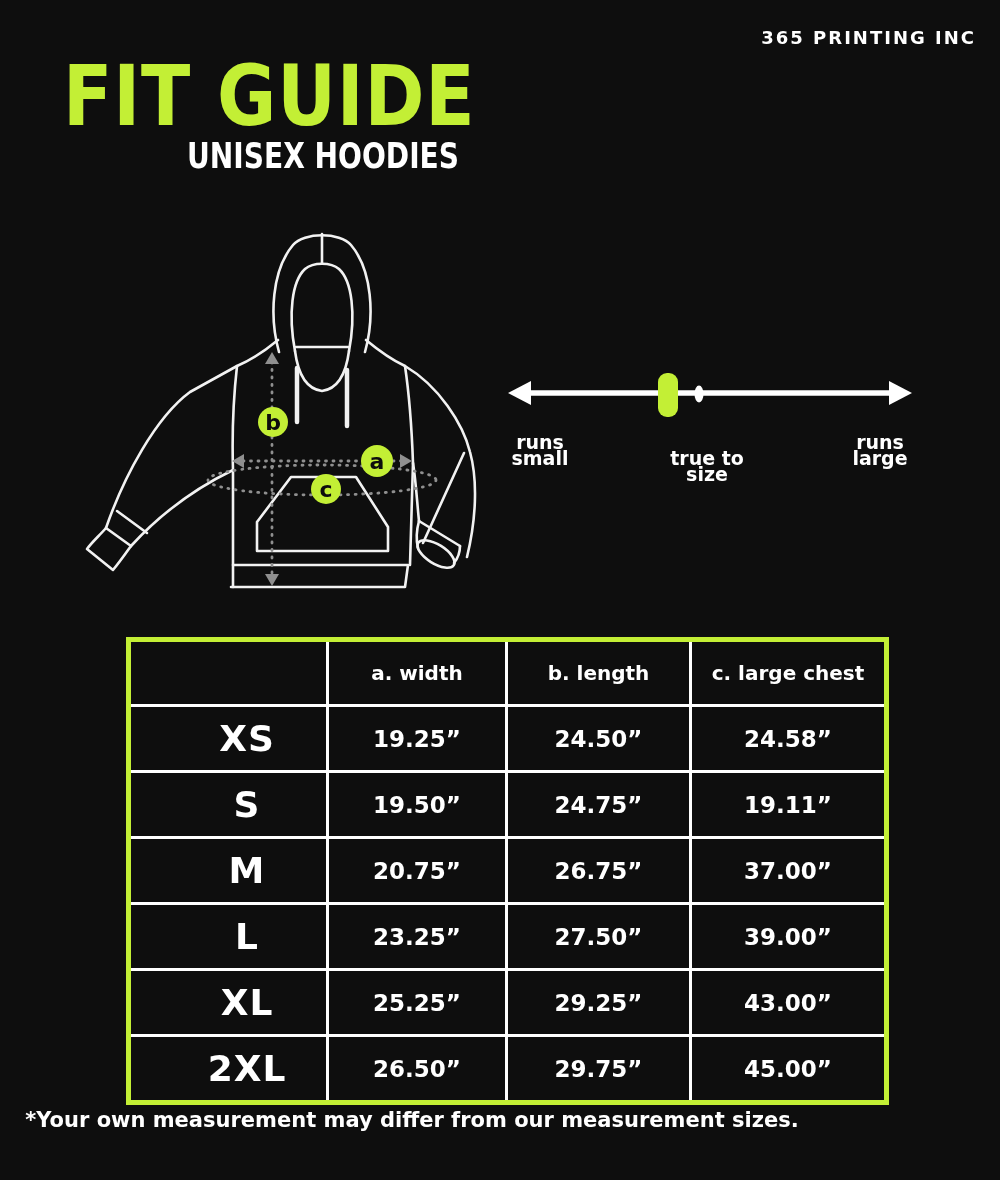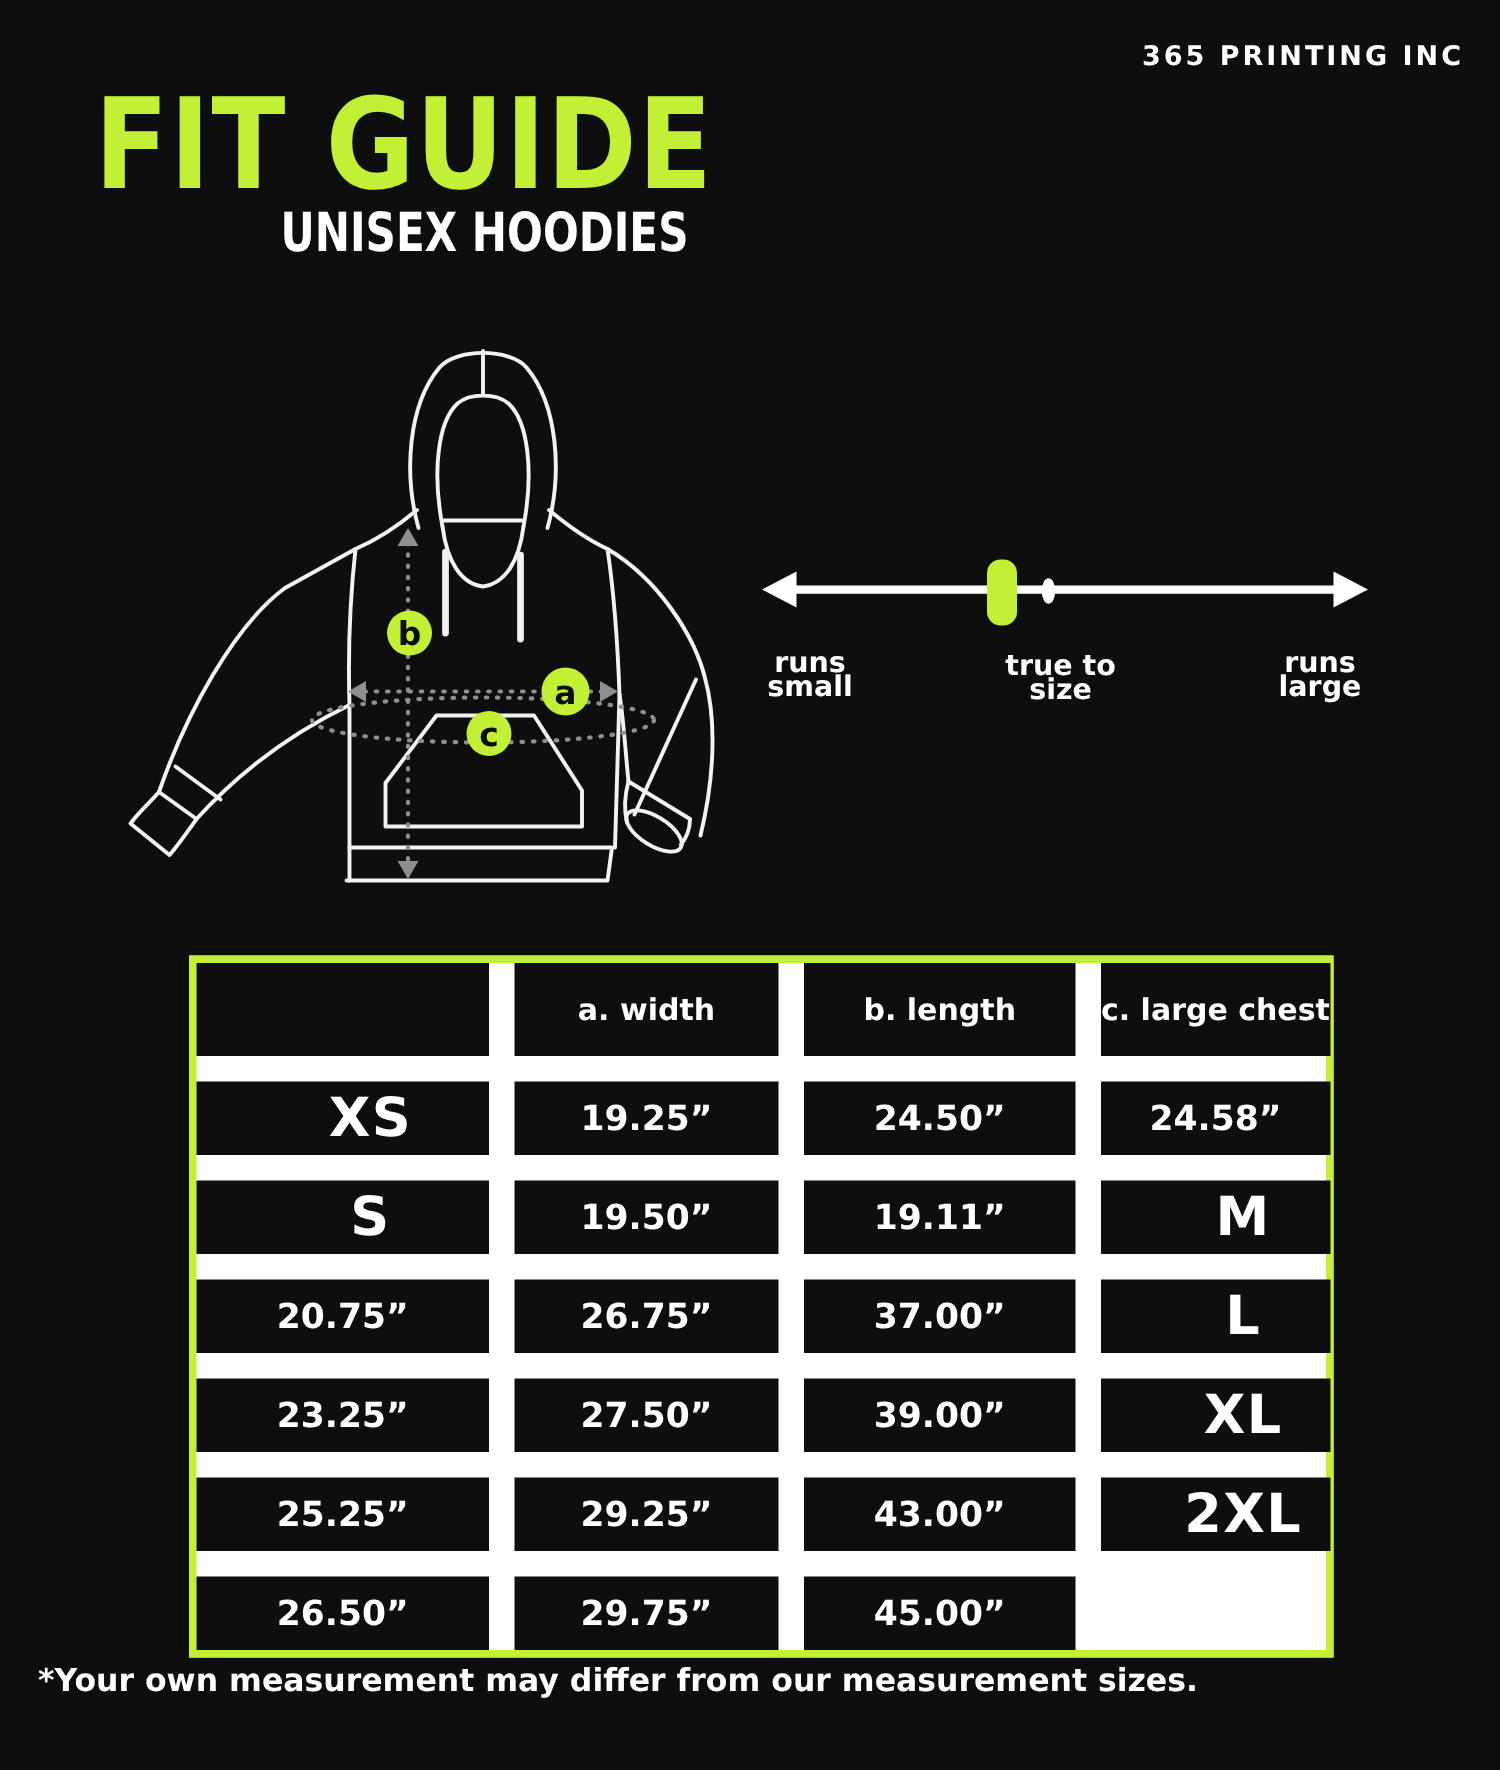--- a/index.html
+++ b/index.html
@@ -23,27 +23,27 @@
     font-size:36px;white-space:nowrap;
     transform:scaleX(.78);transform-origin:left top;
   }
   .diagram-svg{position:absolute;left:0;top:0;width:1000px;height:1180px;}
   .scale-label{
     position:absolute;text-align:center;font-size:19px;line-height:16px;
     white-space:nowrap;
   }
   .scale-label span{display:block;}
   #lbl-small{left:490px;top:434px;width:100px;}
-  #lbl-true {left:657px;top:436px;width:100px;}
+  #lbl-true {left:657px;top:450px;width:100px;}
   #lbl-large{left:830px;top:434px;width:100px;}
   .size-table{
     position:absolute;left:126px;top:637px;width:763px;height:468px;
     box-sizing:border-box;border:5px solid #c3ef35;background:#ffffff;
     display:grid;grid-template-columns:195px 176px 181px 1fr;
-    grid-template-rows:62px repeat(6,1fr);gap:17px;
+    grid-template-rows:62px repeat(6,1fr);gap:3px;
   }
   .cell{
     background:#0e0e0e;display:flex;align-items:center;justify-content:center;
     white-space:nowrap;
   }
   .cell.hdr{font-size:20px;}
   .cell.size{font-size:36px;letter-spacing:1px;padding-left:37px;}
   .cell.val{font-size:23px;}
   .footnote{
     position:absolute;left:0;top:1108px;width:824px;text-align:center;
@@ -160,20 +160,21 @@
     <div class="cell hdr">b. length</div>
     <div class="cell hdr">c. large chest</div>
 
     <div class="cell size">XS</div>
     <div class="cell val">19.25”</div>
     <div class="cell val">24.50”</div>
     <div class="cell val">24.58”</div>
 
     <div class="cell size">S</div>
     <div class="cell val">19.50”</div>
+    <div class="cell val">24.75”</div>
     <div class="cell val">19.11”</div>
 
     <div class="cell size">M</div>
     <div class="cell val">20.75”</div>
     <div class="cell val">26.75”</div>
     <div class="cell val">37.00”</div>
 
     <div class="cell size">L</div>
     <div class="cell val">23.25”</div>
     <div class="cell val">27.50”</div>

